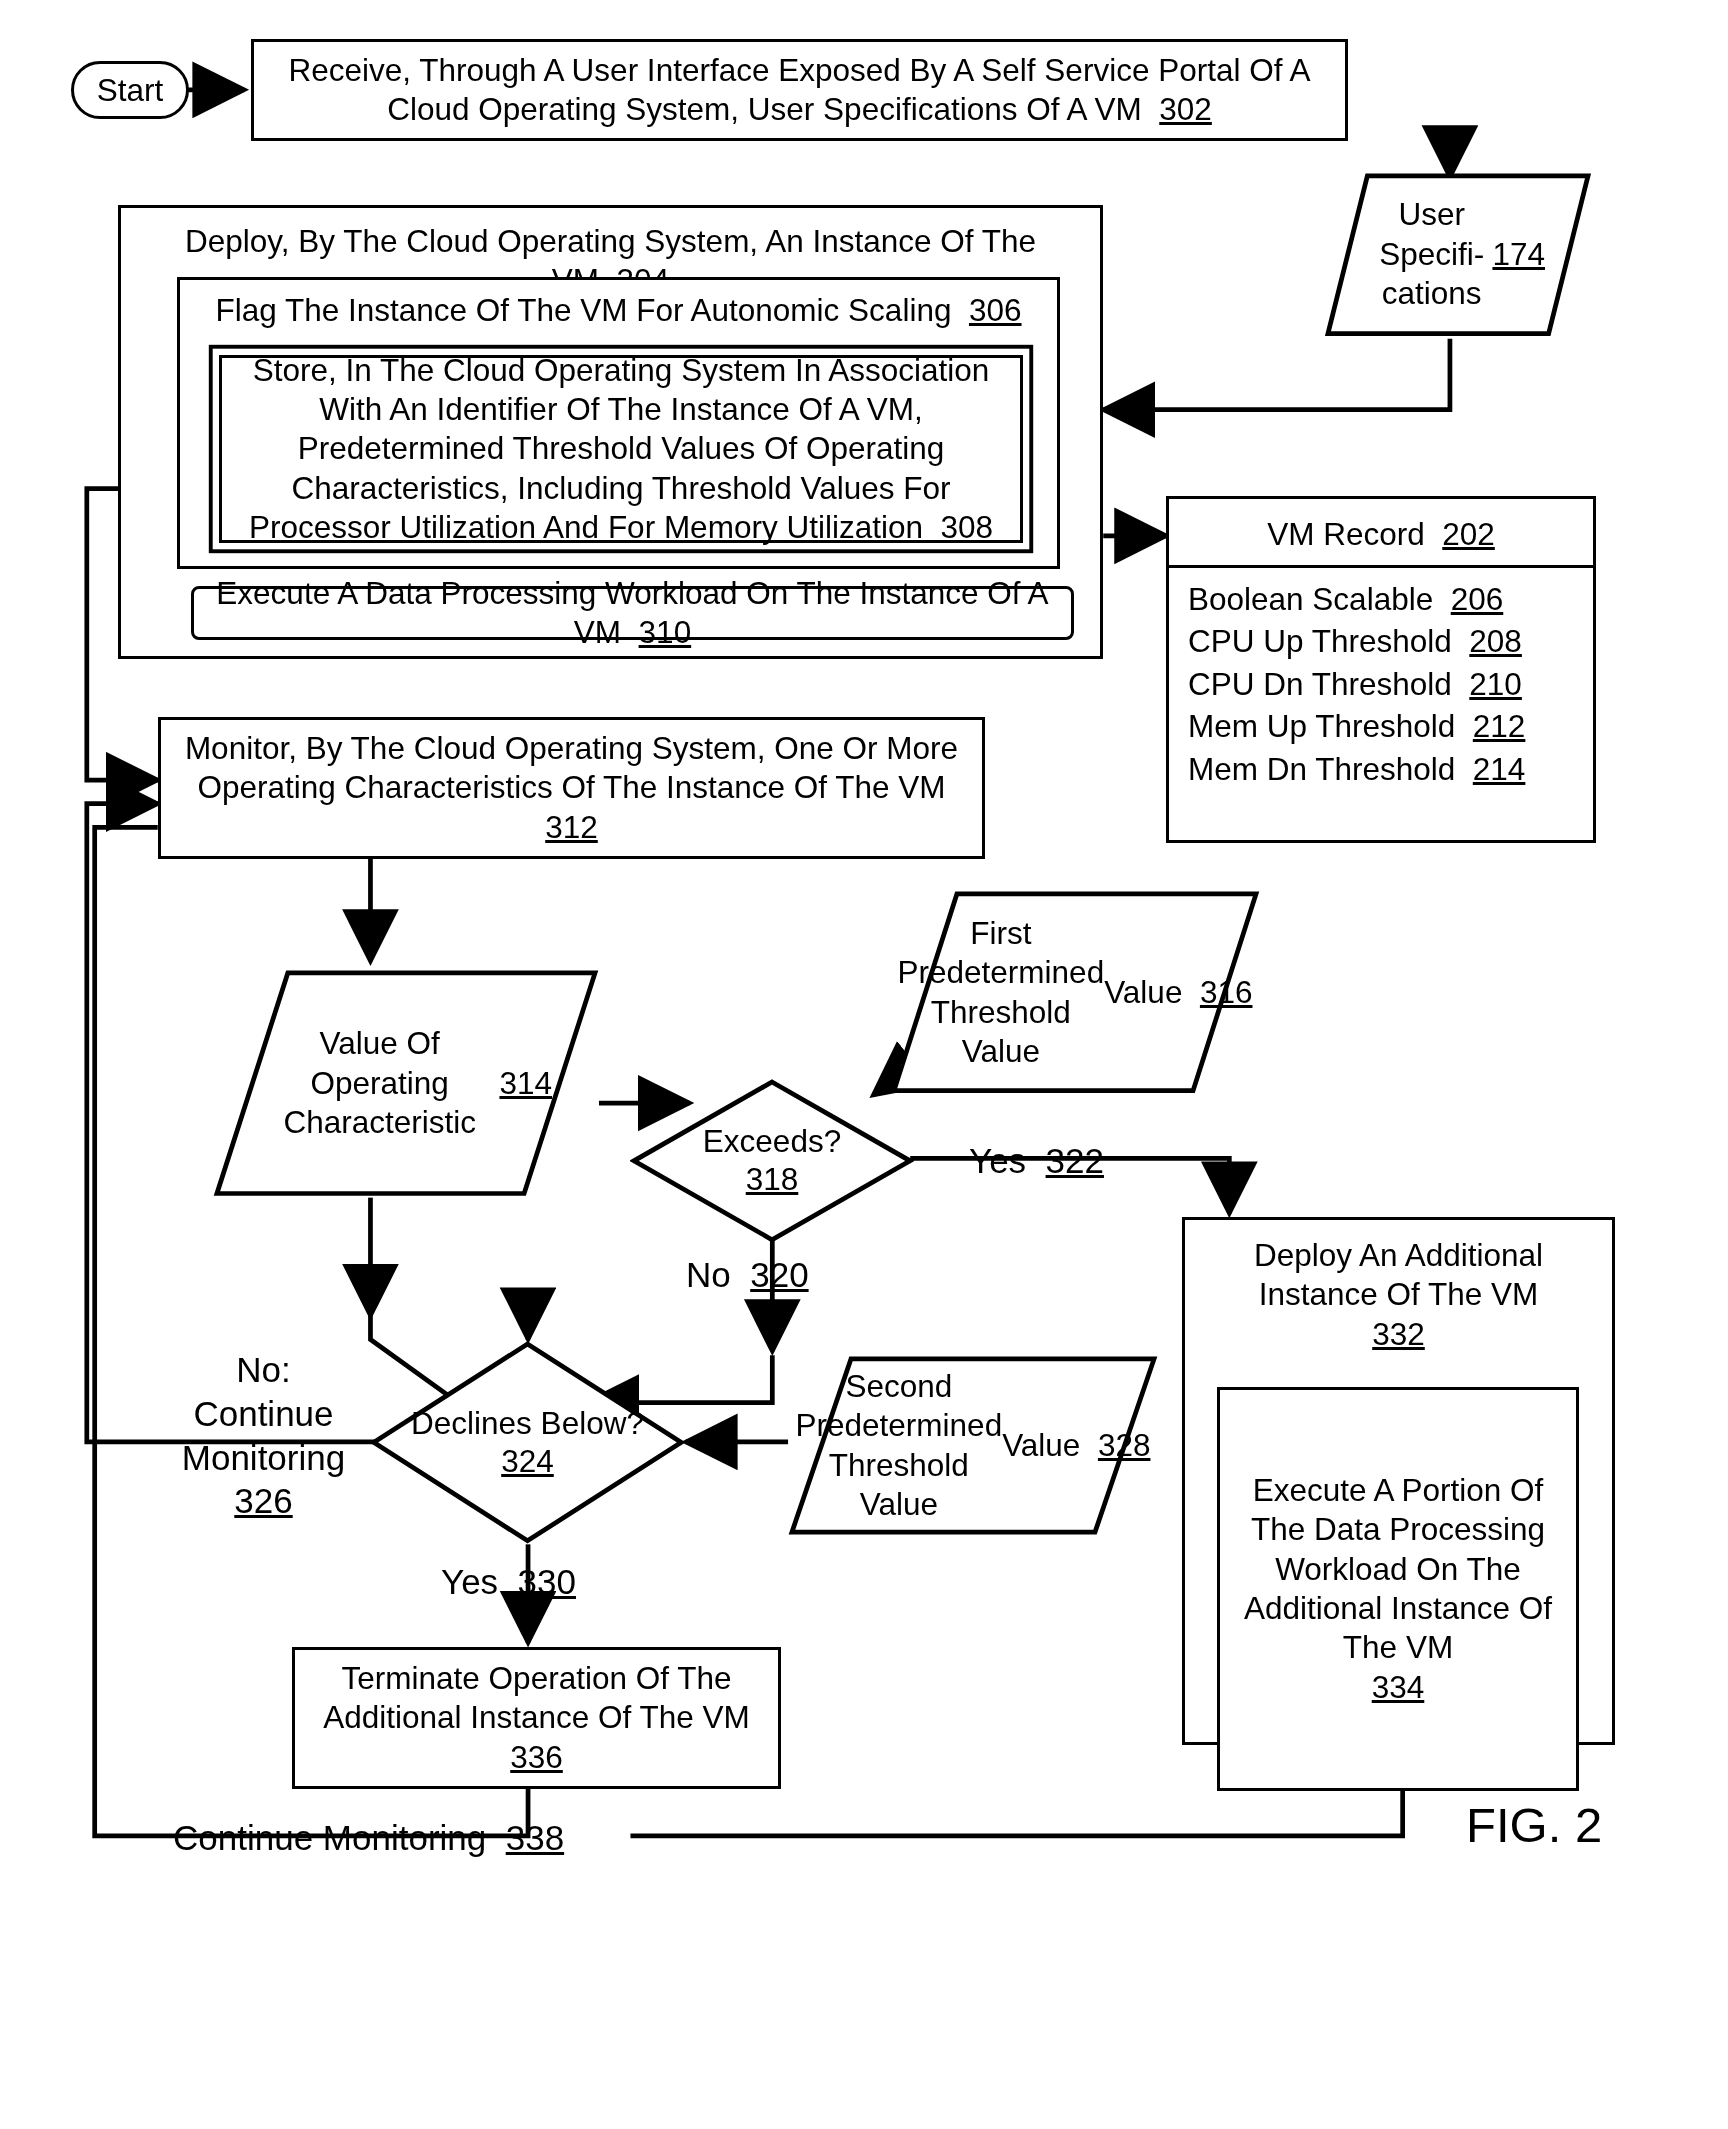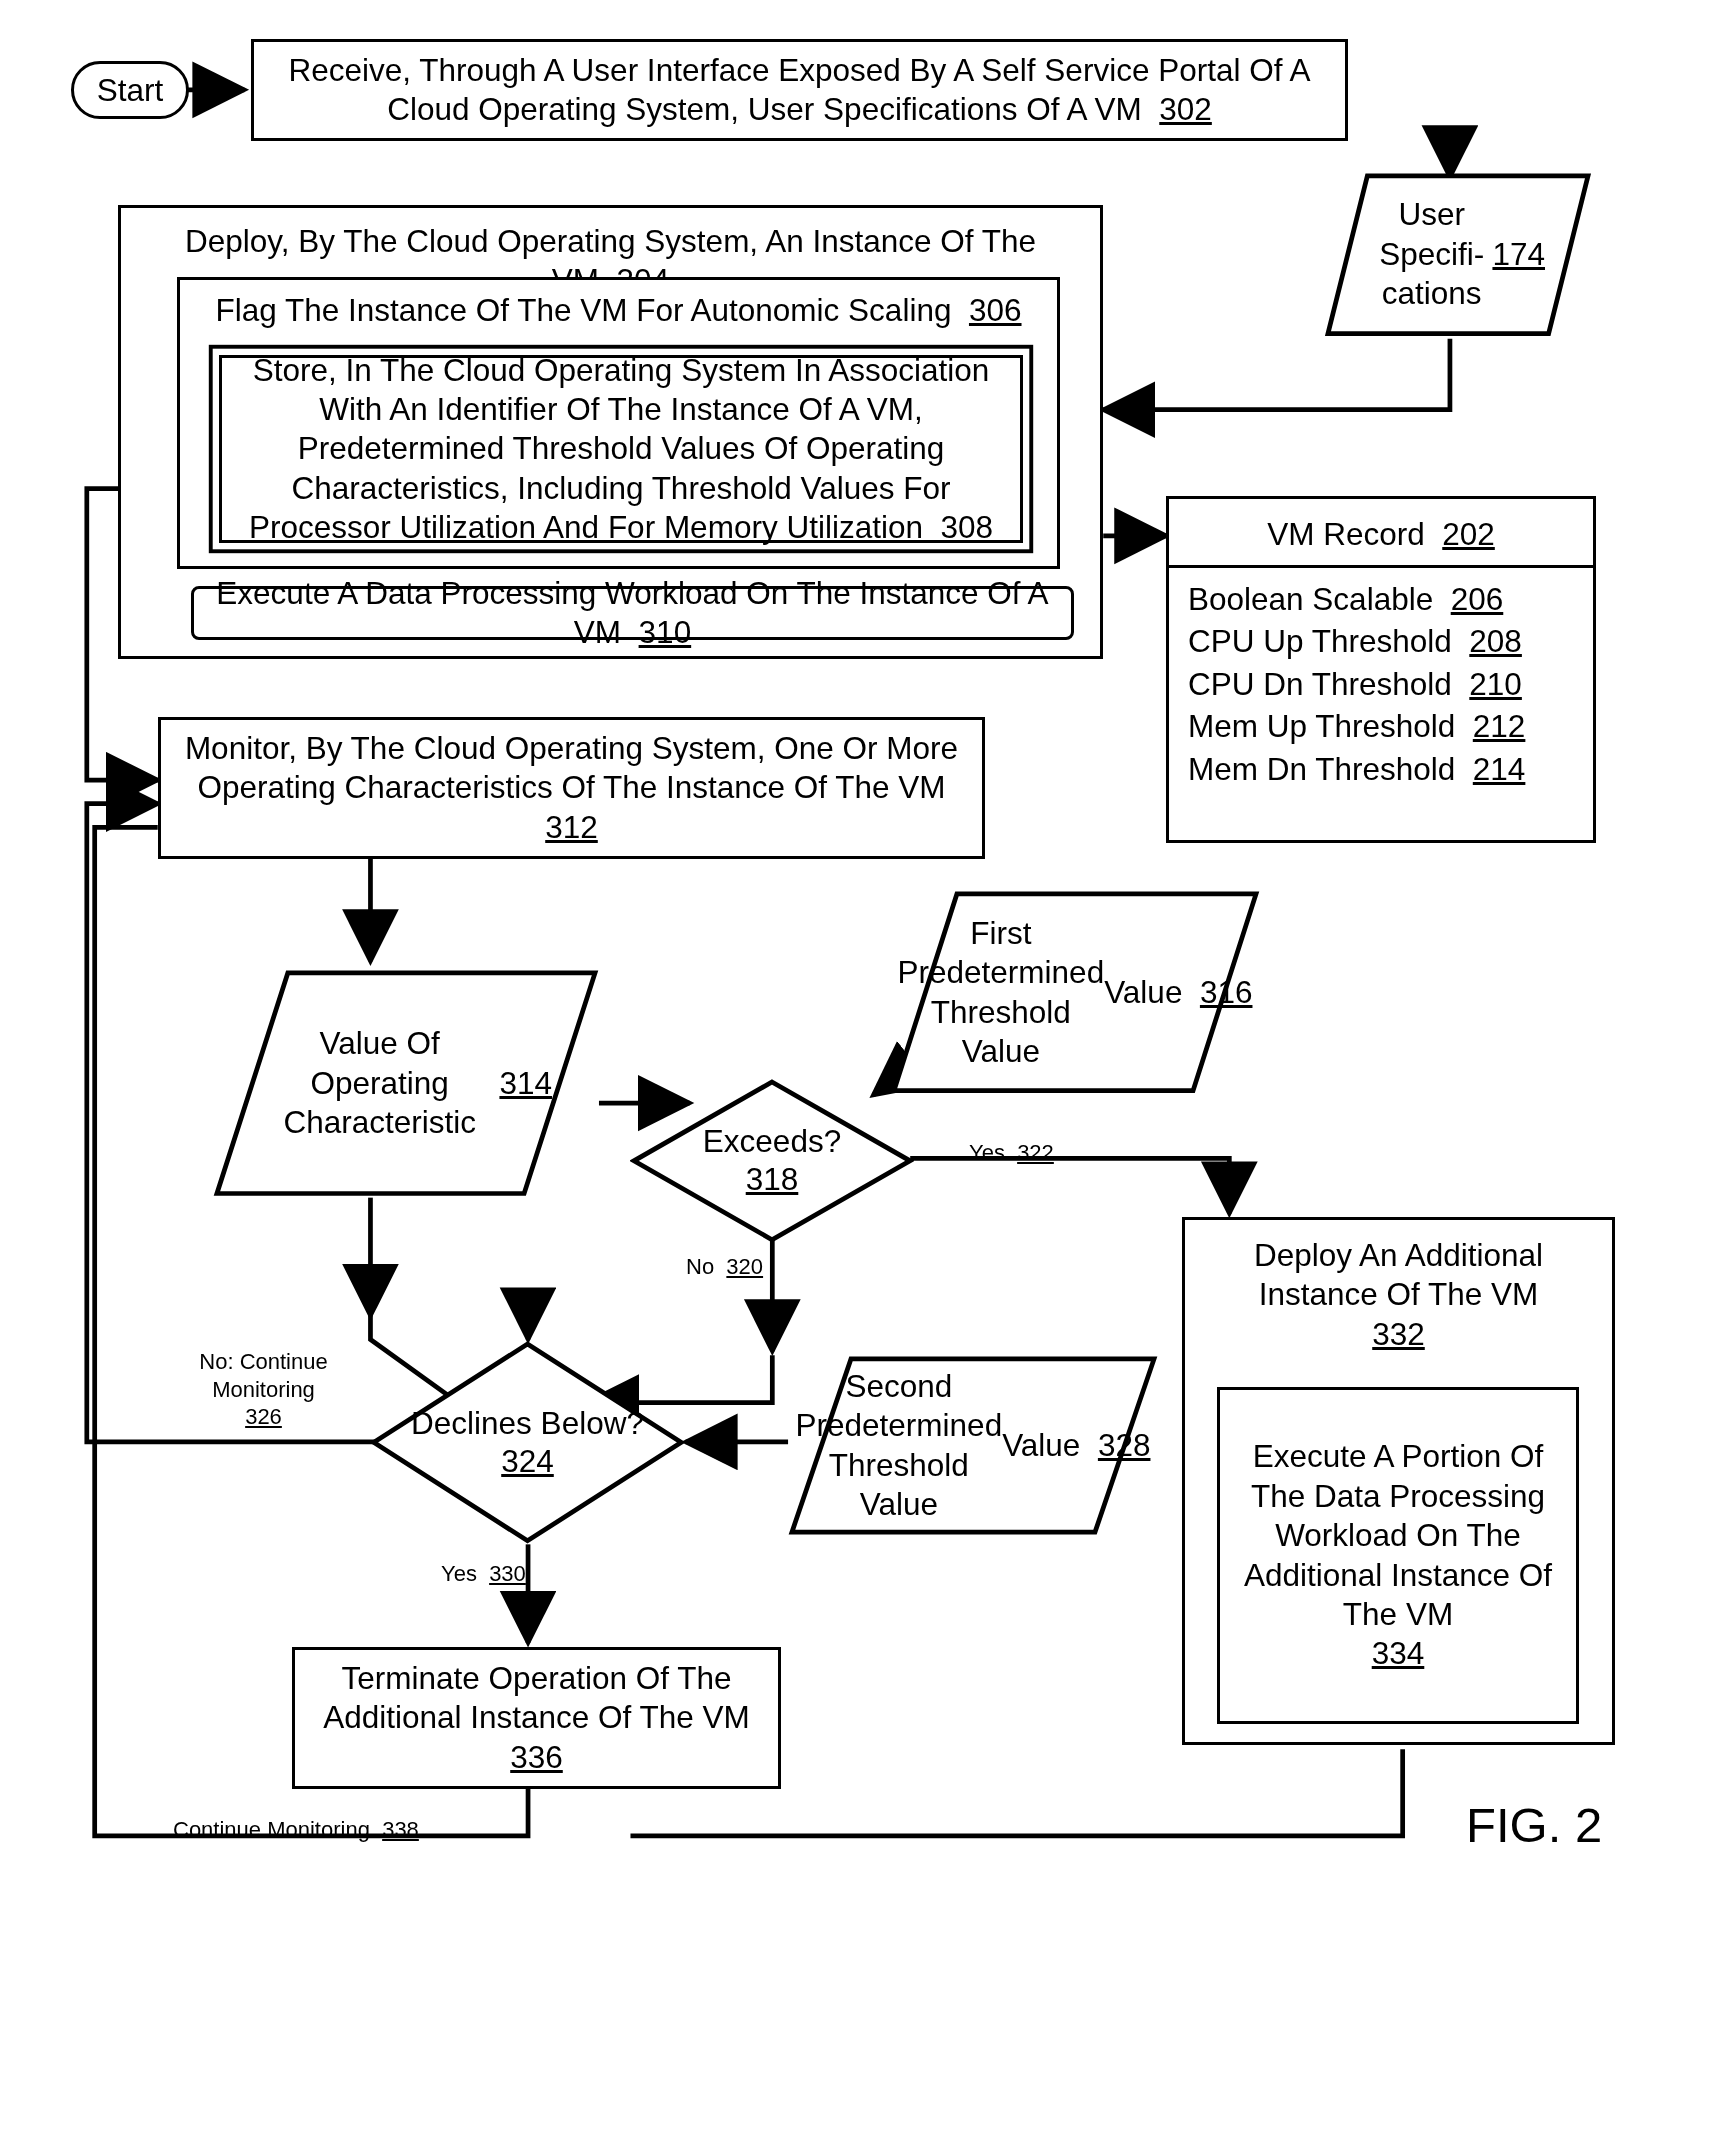--- a/index.html
+++ b/index.html
@@ -66,21 +66,21 @@
     display: flex;
     flex-direction: column;
     align-items: center;
     justify-content: center;
     font-size: 31.5px;
     text-align: right;
     line-height: 1.2;
   }
   .freetext {
     position: absolute;
-    font-size: 22px;
+    font-size: 35px;
     text-align: center;
     line-height: 1.25;
   }
   .fig {
     position: absolute;
     font-size: 49px;
     font-weight: 500;
   }
   svg.arrows {
     position: absolute;
@@ -262,21 +262,21 @@
   </div>
 </div>
 
 <div class="freetext" style="left:441px; top:1560px;">
   <span>Yes</span>&nbsp;&nbsp;<span class="ref">330</span>
 </div>
 
 <div class="box" style="left:1182px; top:1217px; width:433px; height:528px; justify-content:flex-start; padding-top:15.8px;">
   <div class="lbl" style="margin-bottom:20.5px;"><span>Deploy An Additional Instance Of The VM</span><br><span class="ref">332</span></div>
 </div>
-<div class="box" style="left:1217px; top:1387px; width:362px; height:337px;">
+<div class="box" style="left:1217px; top:1387px; width:362px; height:404px;">
   <div class="lbl"><span>Execute A Portion Of The Data Processing Workload On The Additional Instance Of The VM</span><br><span class="ref">334</span></div>
 </div>
 
 <div class="box" style="left:292px; top:1647px; width:489px; height:142px;">
   <div class="lbl"><span>Terminate Operation Of The Additional Instance Of The VM</span><br><span class="ref">336</span></div>
 </div>
 
 <div class="freetext" style="left:173px; top:1816px;">
   <span>Continue Monitoring</span>&nbsp;&nbsp;<span class="ref">338</span>
 </div>

